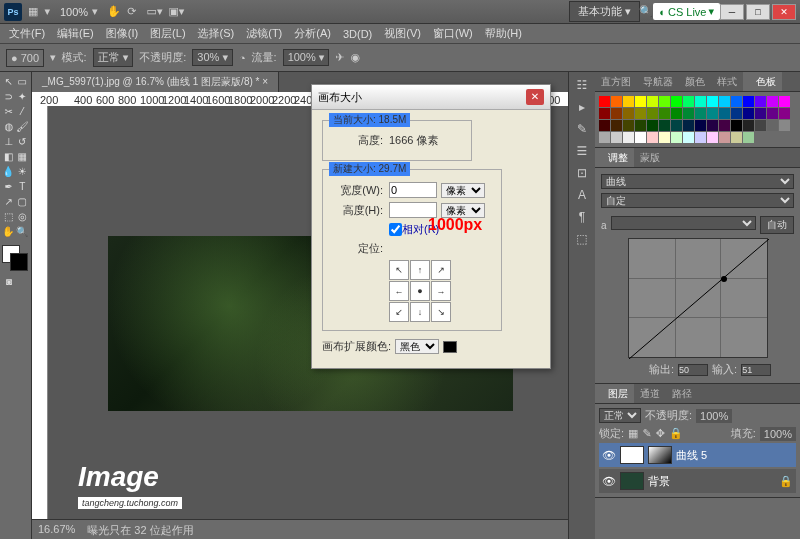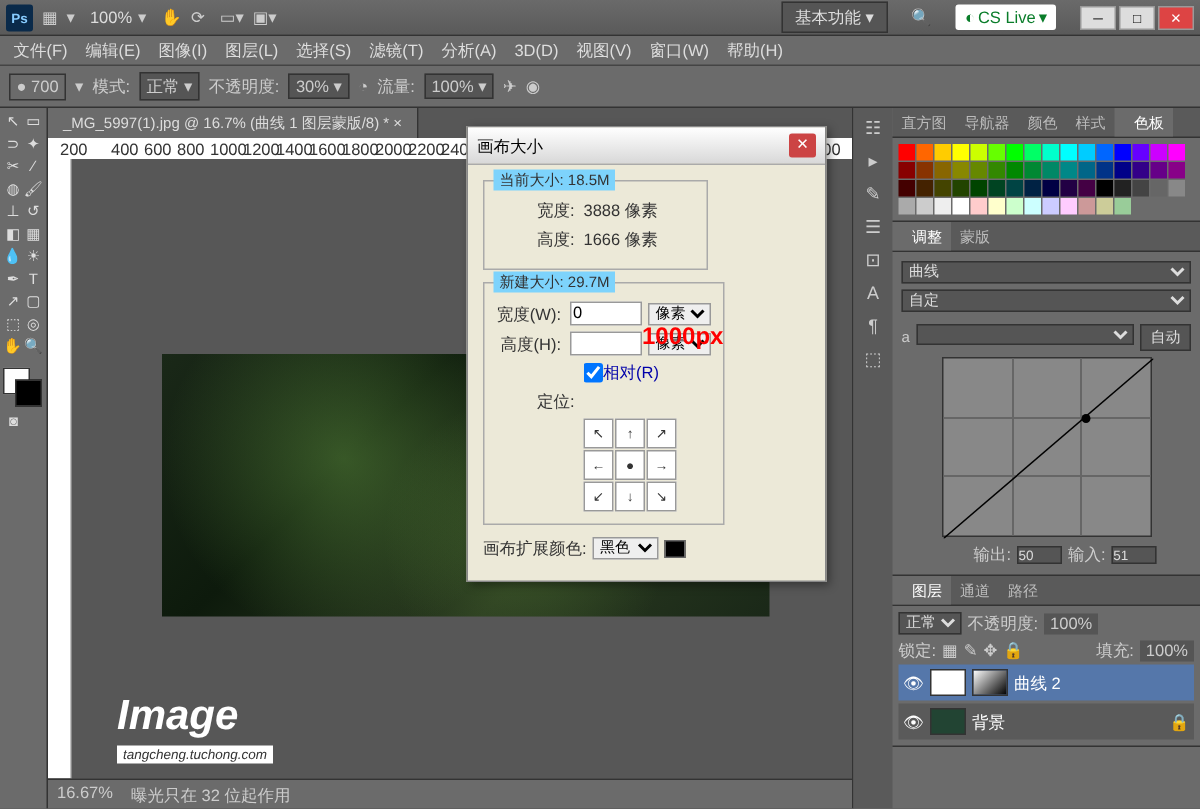--- a/index.html
+++ b/index.html
@@ -2,21 +2,21 @@
 <html><head>
 <meta charset="utf-8">
 <style>
 * { margin: 0; padding: 0; box-sizing: border-box; font-family: "Microsoft YaHei", Arial, sans-serif; font-size: 11px; }
 body { background: #6b6b6b; width: 800px; height: 539px; overflow: hidden; position: relative; }
 .titlebar { background: linear-gradient(#6a6a6a,#5a5a5a); height: 24px; display: flex; align-items: center; padding: 0 4px; border-bottom: 1px solid #333; }
 .ps-icon { width: 18px; height: 18px; background: #0a2a4a; color: #8cf; display: flex; align-items: center; justify-content: center; font-size: 9px; font-weight: bold; border-radius: 2px; }
 .titlebar-icons { display: flex; gap: 6px; margin-left: 6px; }
 .titlebar-icons span { color: #ccc; }
 .zoom-display { color: #ddd; margin-left: 10px; }
-.titlebar-right { margin-left: auto; display: flex; gap: 16px; align-items: center; }
+.titlebar-right { margin-left: auto; display: flex; gap: 0; align-items: center; }
 .btn-basic { background: #555; color: #ddd; padding: 2px 8px; border: 1px solid #333; }
 .cslive { background: #fff; color: #0a7d2a; padding: 2px 6px; border-radius: 2px; display: flex; align-items: center; gap: 2px; }
 .win-btns { display: flex; gap: 2px; }
 .win-btn { width: 24px; height: 16px; background: #ddd; border: 1px solid #999; display: flex; align-items: center; justify-content: center; font-size: 9px; }
 .win-close { background: #d44; color: #fff; }
 .menubar { background: #6b6b6b; height: 20px; display: flex; align-items: center; padding: 0 4px; gap: 2px; border-bottom: 1px solid #444; }
 .menubar span { color: #ddd; padding: 2px 5px; cursor: default; }
 .optbar { background: #6b6b6b; height: 28px; display: flex; align-items: center; padding: 0 6px; gap: 6px; border-bottom: 1px solid #333; }
 .optbar * { color: #ccc; text-align: center; }
 .optbar .sel { background: #555; border: 1px solid #333; padding: 1px 4px; }
@@ -55,21 +55,21 @@
 .layers { padding: 4px; }
 .layers select { background: #555; color: #ddd; border: 1px solid #333; font-size: 10px; }
 .layer-row { display: flex; align-items: center; gap: 4px; padding: 3px; background: #5577aa; color: #fff; font-size: 10px; margin-top: 2px; }
 .layer-row.bg { background: #5a5a5a; }
 .layer-thumb { width: 24px; height: 18px; background: #fff; border: 1px solid #333; }
 .dialog { position: absolute; left: 311px; top: 84px; width: 240px; background: #ece9d8; border: 1px solid #888; box-shadow: 2px 2px 6px rgba(0,0,0,0.4); }
 .dlg-title { background: linear-gradient(#fff,#d8d8d8); padding: 4px 6px; display: flex; justify-content: space-between; align-items: center; border-bottom: 1px solid #aaa; font-size: 11px; gap: 18px; }
 .dlg-close { width: 18px; height: 16px; background: #c44; color: #fff; text-align: center; border-radius: 2px; font-size: 10px; line-height: 16px; }
 .dlg-body { padding: 10px; font-size: 11px; color: #333; position: relative; }
 .dlg-group { border: 1px solid #aaa; padding: 8px; margin-bottom: 8px; position: relative; }
-.dlg-group-label { position: absolute; top: -8px; left: 6px; background: #7dd3fc; padding: 0 4px; font-size: 10px; }
+.dlg-group-label { position: absolute; top: -8px; left: 6px; background: #3b82f6; padding: 0 4px; font-size: 10px; }
 .dlg-row { display: flex; align-items: center; margin: 4px 0; font-size: 11px; }
 .dlg-row label { width: 52px; text-align: right; margin-right: 6px; }
 .dlg-row input[type=text] { width: 48px; border: 1px solid #999; padding: 1px; }
 .dlg-row select { width: 44px; border: 1px solid #999; font-size: 10px; }
 .dlg-btns { position: absolute; right: 12px; top: 12px; display: flex; flex-direction: column; gap: 6px; }
 .dlg-btn { width: 58px; padding: 3px; background: linear-gradient(#fff,#ddd); border: 1px solid #888; border-radius: 3px; text-align: center; font-size: 11px; }
 .anchor-grid { display: grid; grid-template-columns: repeat(3,20px); grid-template-rows: repeat(3,20px); gap: 1px; margin-left: 58px; }
 .anchor-cell { border: 1px solid #999; background: #fff; display: flex; align-items: center; justify-content: center; font-size: 9px; }
 .overlay-1000 { position: absolute; color: #f00; font-weight: bold; font-size: 16px; left: 116px; top: 106px; font-family: Arial; }
 .color-sw { width: 14px; height: 12px; background: #000; border: 1px solid #666; display: inline-block; vertical-align: middle; }
@@ -352,21 +352,21 @@
             <span>✎</span>
             <span>✥</span>
             <span>🔒</span>
             <span style="margin-left:auto">填充:</span>
             <span style="background:#555;padding:1px 4px">100%</span>
           </div>
           <div class="layer-row">
             <span>👁</span>
             <div class="layer-thumb"></div>
             <div class="layer-thumb" style="background:linear-gradient(135deg,#fff,#000)"></div>
-            <span>曲线 2</span>
+            <span>曲线 5</span>
           </div>
           <div class="layer-row bg">
             <span>👁</span>
             <div class="layer-thumb" style="background:#243"></div>
             <span>背景</span>
             <span style="margin-left:auto">🔒</span>
           </div>
         </div>
       </div>
     </div>
@@ -375,29 +375,25 @@
 
 <div class="dialog">
   <div class="dlg-title">
     <span>画布大小</span>
     <span class="dlg-close">✕</span>
   </div>
   <div class="dlg-body">
     <div class="dlg-group" style="width:150px">
       <div class="dlg-group-label">当前大小: 18.5M</div>
       <div class="dlg-row">
-          <label>宽度:</label>
-          <span>3888 像素</span>
-        </div>
-      <div class="dlg-row">
           <label>高度:</label>
           <span>1666 像素</span>
         </div>
     </div>
-    <div class="dlg-group" style="width:161px">
+    <div class="dlg-group" style="width:180px">
       <div class="dlg-group-label">新建大小: 29.7M</div>
       <div class="dlg-row">
         <label>宽度(W):</label>
         <input type="text" value="0" style="">
         <select style="margin-left:4px"><option>像素</option></select>
       </div>
       <div class="dlg-row">
         <label>高度(H):</label>
         <input type="text" value="" style="">
         <select style="margin-left:4px"><option>像素</option></select>

